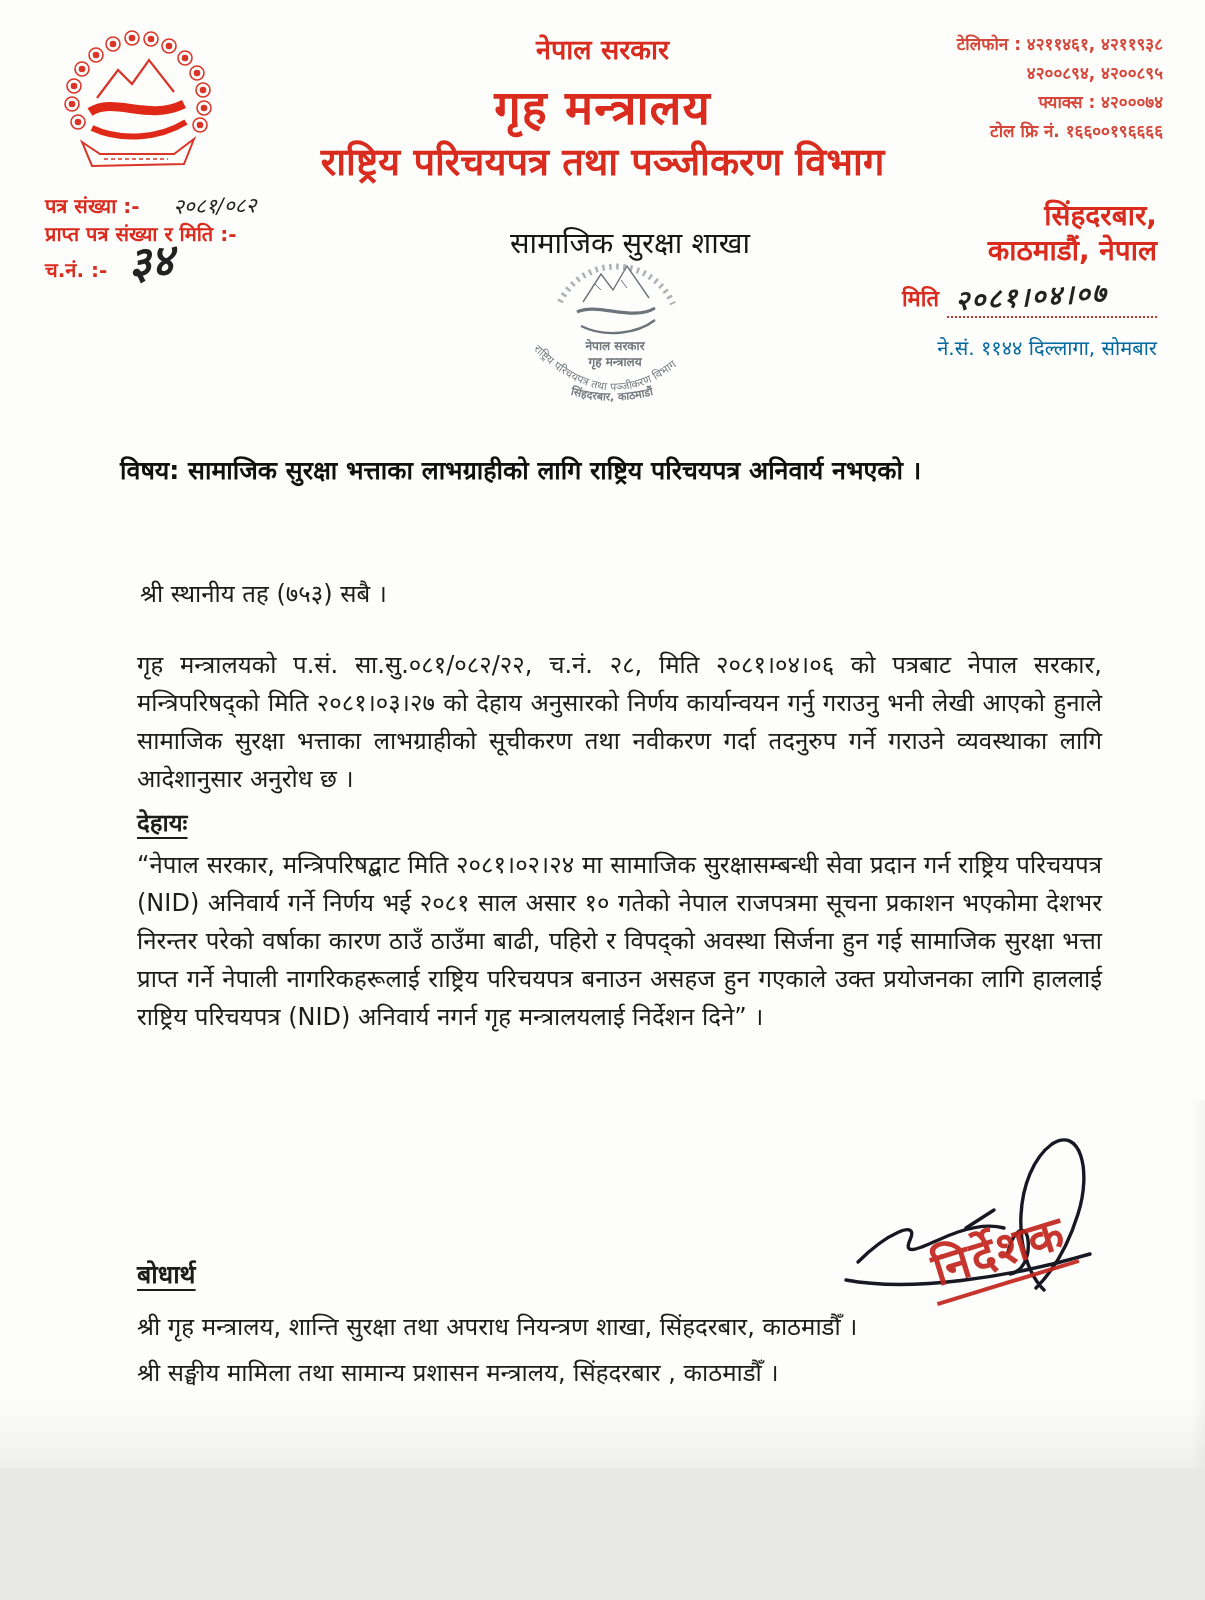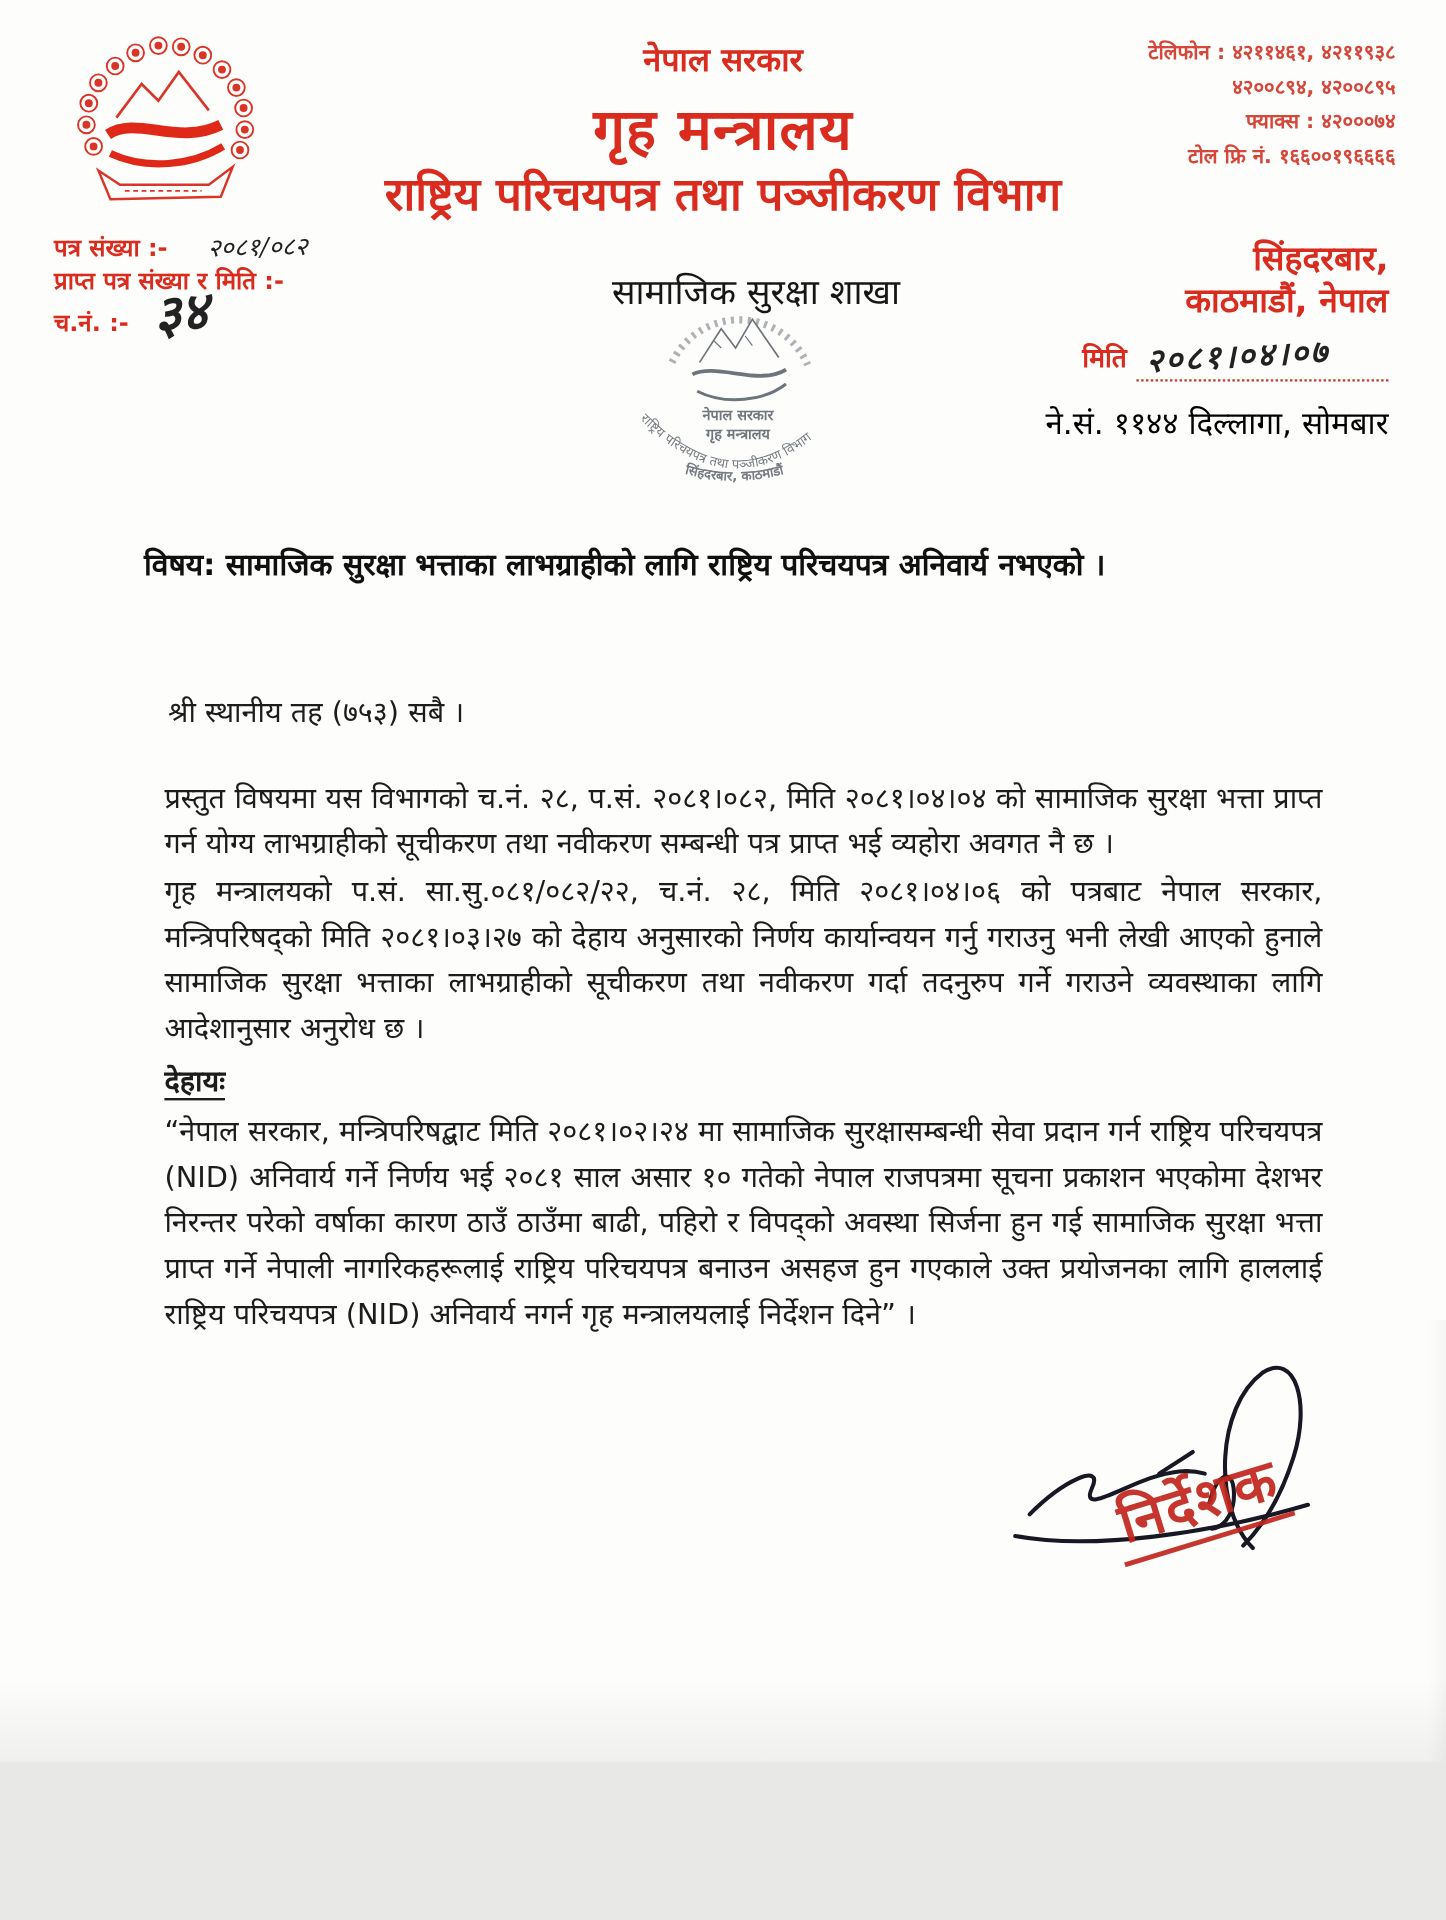--- a/index.html
+++ b/index.html
@@ -30,21 +30,21 @@
   .section-title{top:222px;left:430px;width:400px;text-align:center;font-size:29px;color:#161616;}
 
   .seal{left:505px;top:250px;opacity:.82;}
 
   
   .meta-right{top:198px;right:48px;text-align:right;}
   .addr{font-size:28px;font-weight:bold;color:#d92b1e;line-height:35px;}
   .date-row{margin-top:14px;font-size:22px;font-weight:bold;color:#d92b1e;position:relative;display:flex;justify-content:flex-end;gap:8px;}
   .date-line{display:inline-block;width:210px;border-bottom:2px dotted #c0392b;position:relative;height:34px;}
   .date-value{position:absolute;left:8px;bottom:2px;font-size:27px;letter-spacing:2px;transform:rotate(-3deg);white-space:nowrap;font-style:italic;color:#222;font-weight:bold;font-family:"DejaVu Serif","Liberation Serif",serif;}
-  .era-line{margin-top:16px;font-size:26px;color:#000000;}
+  .era-line{margin-top:16px;font-size:20px;color:#0369a1;}
 
   .subject{top:452px;left:120px;right:120px;text-align:left;font-size:25px;font-weight:bold;color:#101010;}
 
   .salutation{left:140px;top:576px;font-size:24px;}
 
   .body-block{left:137px;top:646px;width:965px;font-size:24px;line-height:38px;text-align:justify;}
   .body-block p{margin:0 0 2px 0;}
   .details-heading{font-weight:bold;text-decoration:underline;text-underline-offset:6px;margin:4px 0 4px 0;display:inline-block;}
 
   .signature-wrap{left:838px;top:1128px;}
@@ -170,34 +170,38 @@
       </span>
     </div>
     <div class="era-line">ने.सं. ११४४ दिल्लागा, सोमबार</div>
   </div>
 
   <div class="abs subject">विषय: सामाजिक सुरक्षा भत्ताका लाभग्राहीको लागि राष्ट्रिय परिचयपत्र अनिवार्य नभएको ।</div>
 
   <div class="abs salutation">श्री स्थानीय तह (७५३) सबै ।</div>
 
   <div class="abs body-block">
-    <p>प्रस्तुत विषयमा यस विभागको च.नं. २८, प.सं. २०८१।०८२, मिति २०८१।०४।०४ को सामाजिक सुरक्षा भत्ता प्राप्त गर्न योग्य लाभग्राहीको सूचीकरण तथा नवीकरण सम्बन्धी पत्र प्राप्त भई व्यहोरा अवगत नै छ ।</p>
     <p>गृह मन्त्रालयको प.सं. सा.सु.०८१/०८२/२२, च.नं. २८, मिति २०८१।०४।०६ को पत्रबाट नेपाल सरकार, मन्त्रिपरिषद्को मिति २०८१।०३।२७ को देहाय अनुसारको निर्णय कार्यान्वयन गर्नु गराउनु भनी लेखी आएको हुनाले सामाजिक सुरक्षा भत्ताका लाभग्राहीको सूचीकरण तथा नवीकरण गर्दा तदनुरुप गर्ने गराउने व्यवस्थाका लागि आदेशानुसार अनुरोध छ ।</p>
     <span class="details-heading">देहायः</span>
     <p>“नेपाल सरकार, मन्त्रिपरिषद्बाट मिति २०८१।०२।२४ मा सामाजिक सुरक्षासम्बन्धी सेवा प्रदान गर्न राष्ट्रिय परिचयपत्र (NID) अनिवार्य गर्ने निर्णय भई २०८१ साल असार १० गतेको नेपाल राजपत्रमा सूचना प्रकाशन भएकोमा देशभर निरन्तर परेको वर्षाका कारण ठाउँ ठाउँमा बाढी, पहिरो र विपद्को अवस्था सिर्जना हुन गई सामाजिक सुरक्षा भत्ता प्राप्त गर्ने नेपाली नागरिकहरूलाई राष्ट्रिय परिचयपत्र बनाउन असहज हुन गएकाले उक्त प्रयोजनका लागि हाललाई राष्ट्रिय परिचयपत्र (NID) अनिवार्य नगर्न गृह मन्त्रालयलाई निर्देशन दिने” ।</p>
   </div>
 
   <svg class="abs signature-wrap" width="268" height="178" viewBox="0 0 268 178">
     <g stroke="#181824" fill="none" stroke-width="3.4" stroke-linecap="round">
       <path d="M206,162 C172,128 176,44 214,16 C242,-2 254,42 240,86 C230,118 216,142 198,160"></path>
       <path d="M20,134 C48,106 82,90 72,112 C62,134 96,112 120,104 C138,98 152,96 166,100"></path>
       <path d="M128,100 L156,82"></path>
       <path d="M8,152 C72,164 170,150 252,126"></path>
       <path d="M170,124 C176,100 188,96 190,112 C192,130 184,144 172,146"></path>
     </g>
   </svg>
 
   <div class="abs director-stamp">निर्देशक</div>
 
+  <div class="abs cc-block">
+    <div class="cc-heading">बोधार्थ</div>
+    <div class="cc-item">श्री गृह मन्त्रालय, शान्ति सुरक्षा तथा अपराध नियन्त्रण शाखा, सिंहदरबार, काठमाडौँ ।</div>
+    <div class="cc-item">श्री सङ्घीय मामिला तथा सामान्य प्रशासन मन्त्रालय, सिंहदरबार , काठमाडौँ ।</div>
+  </div>
 
   <div class="abs scan-shadow"></div>
   <div class="abs scan-edge"></div>
 </div>
 
 </body></html>

